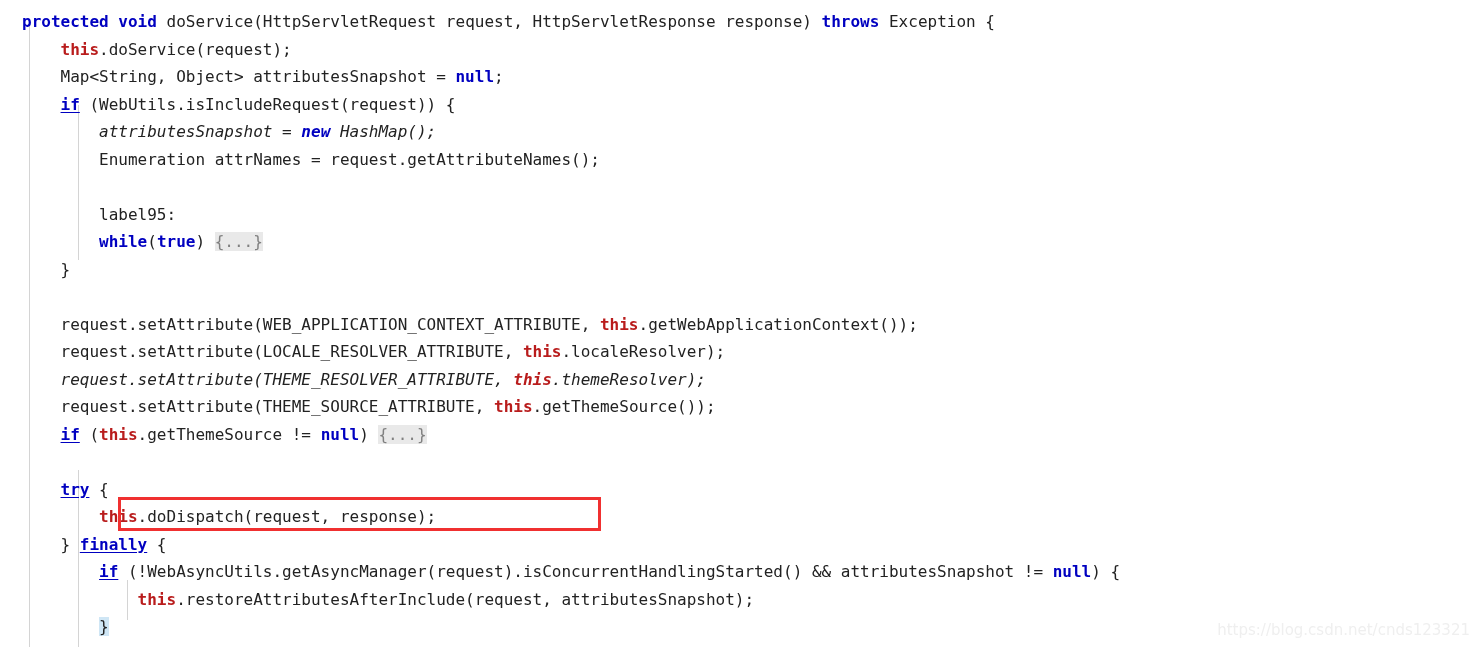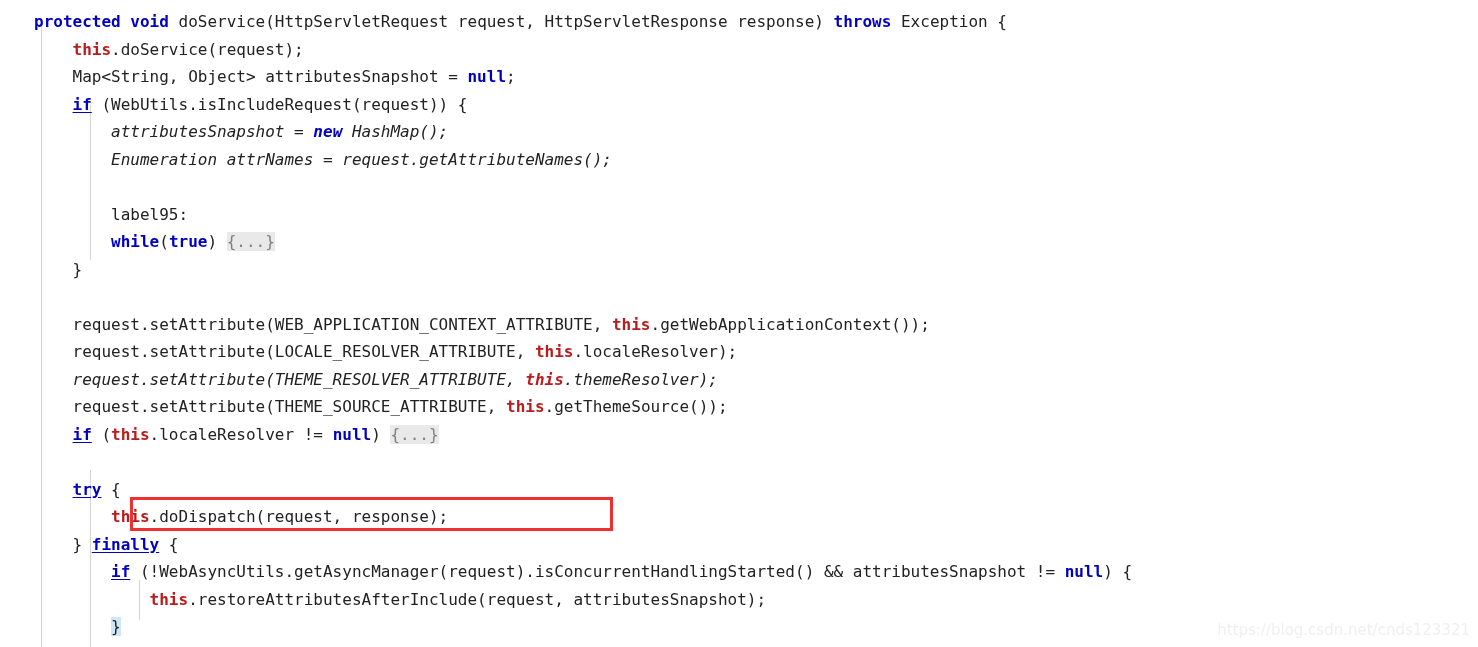--- a/index.html
+++ b/index.html
@@ -10,21 +10,21 @@
   #app {
     position: relative;
     width: 1478px;
     height: 647px;
     background: #ffffff;
     overflow: hidden;
     font-family: "DejaVu Sans Mono", "Liberation Mono", monospace;
   }
   #code-surface {
     position: absolute;
-    left: 12px;
+    left: 0;
     top: 0;
     width: 1277px;
     height: 647px;
     padding-left: 20px;
   }
   .indent-guide {
     position: absolute;
     width: 1px;
     background: #d4d4d4;
   }
@@ -98,31 +98,31 @@
         <div class="indent-guide" style="left: 78px; top: 105px; height: 155px;"></div>
         <div class="indent-guide" style="left: 78px; top: 470px; height: 177px;"></div>
         <div class="indent-guide" style="left: 127px; top: 580px; height: 40px;"></div>
       </div>
     <div id="code-lines-layer">
         <div class="code-line" style="top: 8px;"><span class="tok tok-kw">protected</span><span class="tok tok-plain"> </span><span class="tok tok-kw">void</span><span class="tok tok-plain"> doService(HttpServletRequest request, HttpServletResponse response) </span><span class="tok tok-kw">throws</span><span class="tok tok-plain"> Exception {</span></div>
         <div class="code-line" style="top: 35.5px;"><span class="tok tok-plain">    </span><span class="tok tok-this">this</span><span class="tok tok-plain">.doService(request);</span></div>
         <div class="code-line" style="top: 63px;"><span class="tok tok-plain">    Map&lt;String, Object&gt; attributesSnapshot = </span><span class="tok tok-kw">null</span><span class="tok tok-plain">;</span></div>
         <div class="code-line" style="top: 90.5px;"><span class="tok tok-plain">    </span><span class="tok tok-kw-link">if</span><span class="tok tok-plain"> (WebUtils.isIncludeRequest(request)) {</span></div>
         <div class="code-line" style="top: 118px; font-style: italic;"><span class="tok tok-plain">        attributesSnapshot = </span><span class="tok tok-kw">new</span><span class="tok tok-plain"> HashMap();</span></div>
-        <div class="code-line" style="top: 145.5px; font-style: italic;"><span class="tok tok-plain">        Enumeration attrNames = request.getAttributeNames();</span></div>
+        <div class="code-line" style="top: 145.5px;"><span class="tok tok-plain">        Enumeration attrNames = request.getAttributeNames();</span></div>
         <div class="code-line" style="top: 173px;">&nbsp;</div>
         <div class="code-line" style="top: 200.5px; text-align: center;"><span class="tok tok-plain">        label95:</span></div>
         <div class="code-line" style="top: 228px;"><span class="tok tok-plain">        </span><span class="tok tok-kw">while</span><span class="tok tok-plain">(</span><span class="tok tok-kw">true</span><span class="tok tok-plain">) </span><span class="tok tok-fold">{...}</span></div>
         <div class="code-line" style="top: 255.5px;"><span class="tok tok-plain">    }</span></div>
         <div class="code-line" style="top: 283px;">&nbsp;</div>
         <div class="code-line" style="top: 310.5px;"><span class="tok tok-plain">    request.setAttribute(WEB_APPLICATION_CONTEXT_ATTRIBUTE, </span><span class="tok tok-this">this</span><span class="tok tok-plain">.getWebApplicationContext());</span></div>
         <div class="code-line" style="top: 338px;"><span class="tok tok-plain">    request.setAttribute(LOCALE_RESOLVER_ATTRIBUTE, </span><span class="tok tok-this">this</span><span class="tok tok-plain">.localeResolver);</span></div>
         <div class="code-line" style="top: 365.5px; font-style: italic;"><span class="tok tok-plain">    request.setAttribute(THEME_RESOLVER_ATTRIBUTE, </span><span class="tok tok-this">this</span><span class="tok tok-plain">.themeResolver);</span></div>
         <div class="code-line" style="top: 393px;"><span class="tok tok-plain">    request.setAttribute(THEME_SOURCE_ATTRIBUTE, </span><span class="tok tok-this">this</span><span class="tok tok-plain">.getThemeSource());</span></div>
-        <div class="code-line" style="top: 420.5px;"><span class="tok tok-plain">    </span><span class="tok tok-kw-link">if</span><span class="tok tok-plain"> (</span><span class="tok tok-this">this</span><span class="tok tok-plain">.localeResolver != </span><span class="tok tok-kw">null</span><span class="tok tok-plain">) </span><span class="tok tok-fold">{...}</span></div>
+        <div class="code-line" style="top: 420.5px;"><span class="tok tok-plain">    </span><span class="tok tok-kw-link">if</span><span class="tok tok-plain"> (</span><span class="tok tok-this">this</span><span class="tok tok-plain">.getThemeSource != </span><span class="tok tok-kw">null</span><span class="tok tok-plain">) </span><span class="tok tok-fold">{...}</span></div>
         <div class="code-line" style="top: 448px;">&nbsp;</div>
         <div class="code-line" style="top: 475.5px;"><span class="tok tok-plain">    </span><span class="tok tok-kw-link">try</span><span class="tok tok-plain"> {</span></div>
         <div class="code-line" style="top: 503px;"><span class="tok tok-plain">        </span><span class="tok tok-this">this</span><span class="tok tok-plain">.doDispatch(request, response);</span></div>
         <div class="code-line" style="top: 530.5px; text-align: right;"><span class="tok tok-plain">    } </span><span class="tok tok-kw-link">finally</span><span class="tok tok-plain"> {</span></div>
         <div class="code-line" style="top: 558px;"><span class="tok tok-plain">        </span><span class="tok tok-kw-link">if</span><span class="tok tok-plain"> (!WebAsyncUtils.getAsyncManager(request).isConcurrentHandlingStarted() &amp;&amp; attributesSnapshot != </span><span class="tok tok-kw">null</span><span class="tok tok-plain">) {</span></div>
         <div class="code-line" style="top: 585.5px;"><span class="tok tok-plain">            </span><span class="tok tok-this">this</span><span class="tok tok-plain">.restoreAttributesAfterInclude(request, attributesSnapshot);</span></div>
         <div class="code-line" style="top: 613px;"><span class="tok tok-plain">        </span><span class="tok tok-brace-hl">}</span></div>
       </div>
     <div id="annotation-box" style="left: 118px; top: 497px; width: 483px; height: 34px; border-color: rgb(240, 48, 48);"></div>
   </div>

